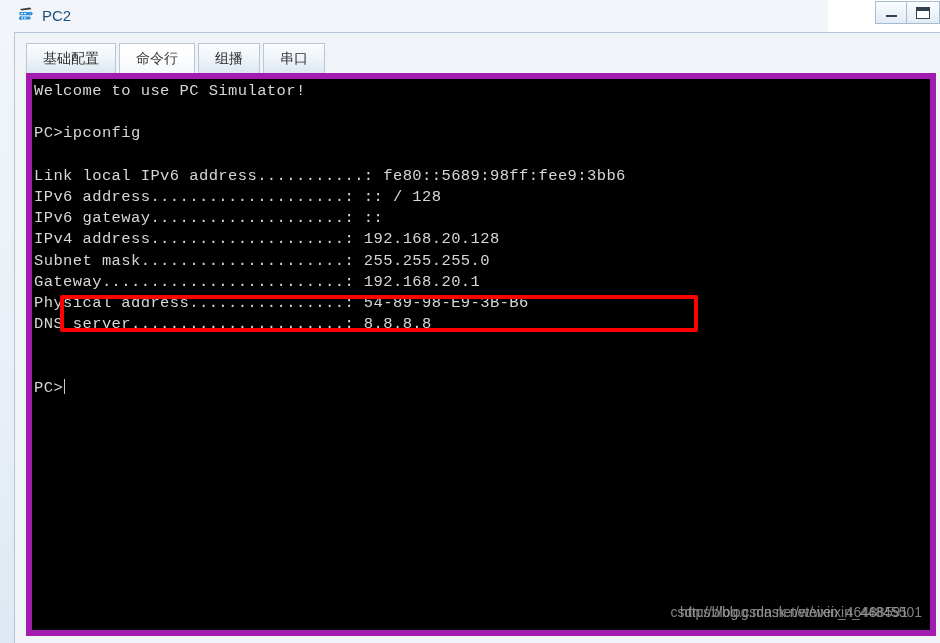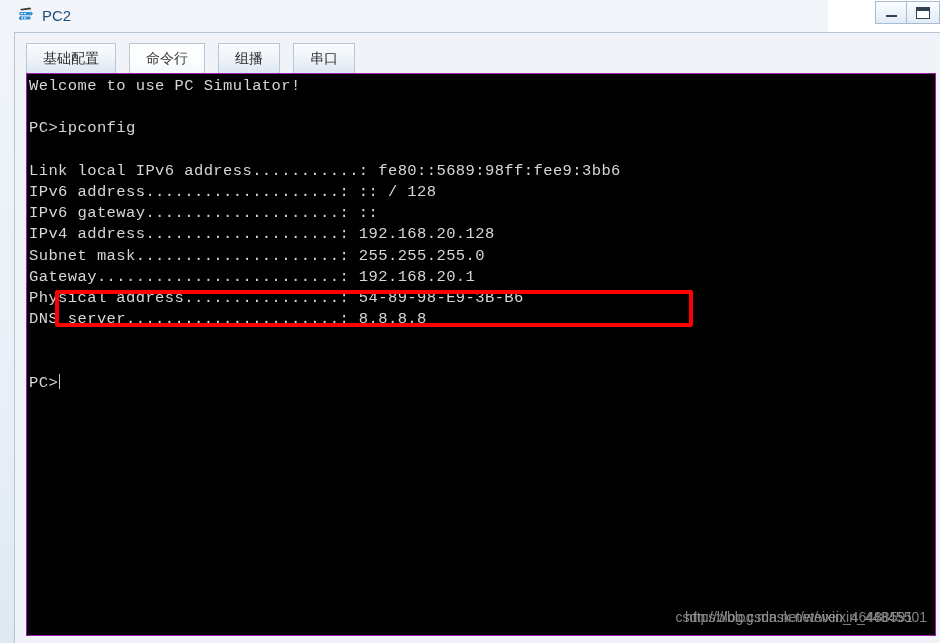--- a/index.html
+++ b/index.html
@@ -91,21 +91,21 @@
     position: absolute;
     left: 11px; top: 8px;
     height: 32px;
     display: flex;
     align-items: flex-end;
   }
   .tab {
     height: 30px;
     min-width: 30px;
     padding: 0 16px;
-    margin-right: 13px;
+    margin-right: 3px;
     box-sizing: border-box;
     display: flex;
     align-items: center;
     justify-content: center;
     font-size: 14px;
     color: #2c2c2c;
     border: 1px solid #b9c6d4;
     border-bottom: none;
     background: linear-gradient(to bottom, #fafcfe 0%, #eff4f9 48%, #dde7f1 100%);
     white-space: nowrap;
@@ -117,21 +117,21 @@
   .tab.small { font-size: 12px; padding: 0 10px; }
 
   
   #terminal {
     position: absolute;
     left: 11px;
     top: 40px;
     width: 910px;
     height: 563px;
     background: #000000;
-    border: 1px solid #a21caf;
+    border: 6px solid #a21caf;
     box-sizing: border-box;
     overflow: hidden;
   }
   #terminal-text {
     position: absolute;
     left: 2px;
     top: 2px;
     font-family: "Liberation Mono", "DejaVu Sans Mono", monospace;
     font-size: 15.5px;
     line-height: 21.2px;

